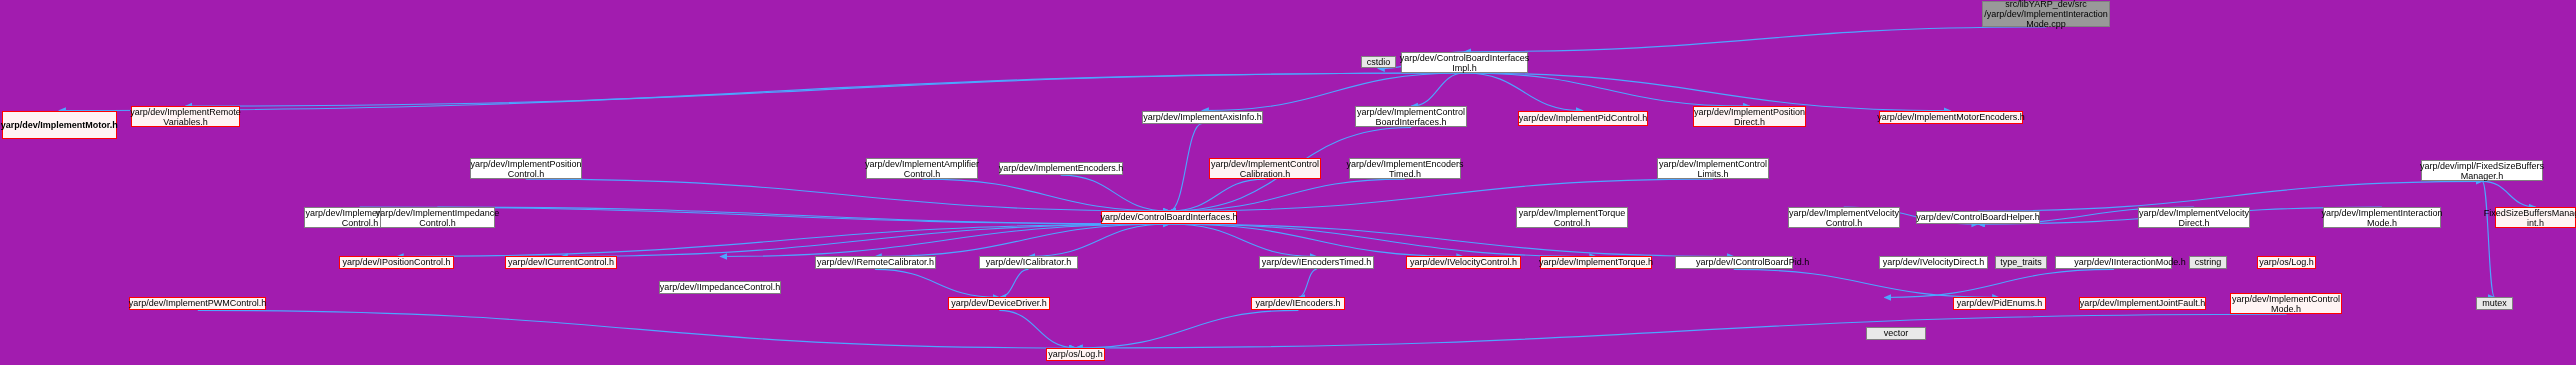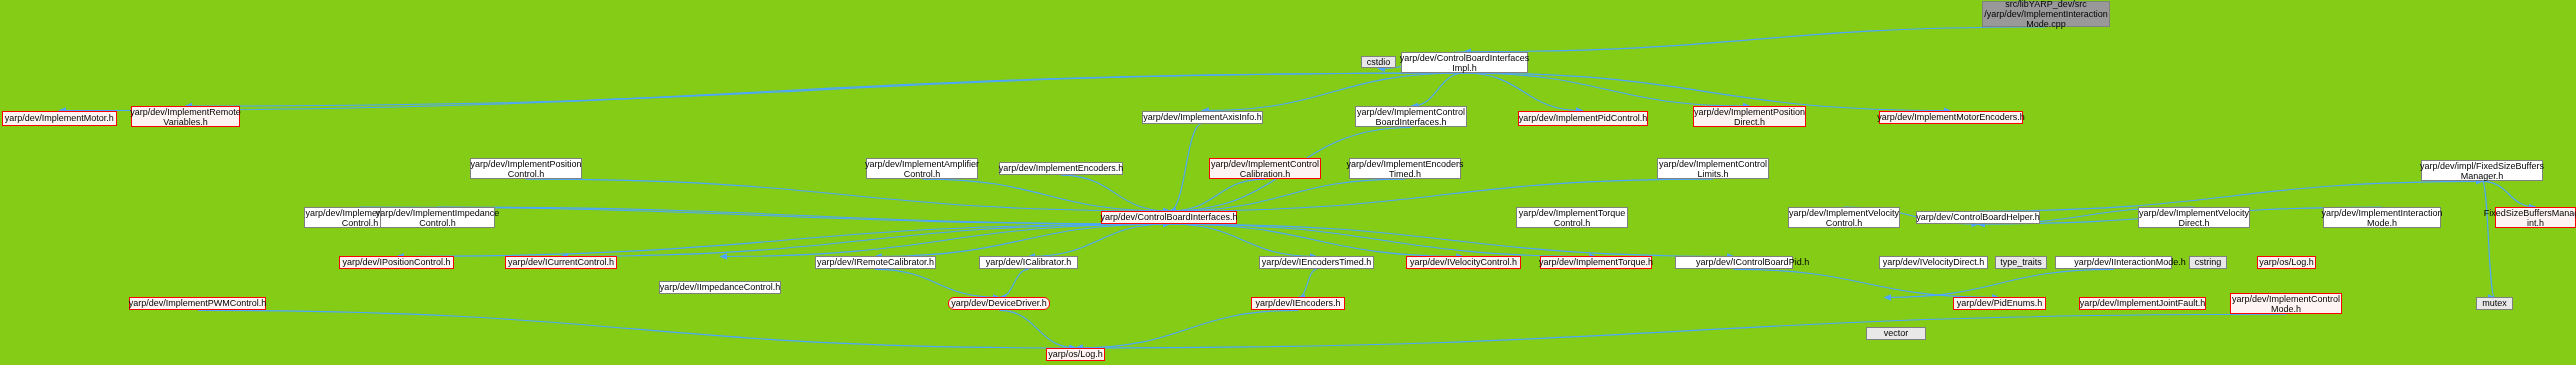--- a/index.html
+++ b/index.html
@@ -4,21 +4,21 @@
 <style>
   html, body {
     margin: 0;
     padding: 0;
     background: #000000;
   }
   #graph {
     position: relative;
     width: 2576px;
     height: 366px;
-    background: #84cc16;
+    background: #a21caf;
     overflow: hidden;
     font-family: "Liberation Sans", sans-serif;
   }
   #edges {
     position: absolute;
     left: 0;
     top: 0;
     width: 2576px;
     height: 366px;
     pointer-events: none;
@@ -105,21 +105,21 @@
       <path d="M3525.5,376 C3974.75,376 3974.75,323 4424,323" stroke="#4da6ff" stroke-width="2" fill="none" marker-end="url(#arrow)"></path>
       <path d="M4424,323 C4435,323 4435,530 4446,530" stroke="#4da6ff" stroke-width="2" fill="none" marker-end="url(#arrow)"></path>
       <path d="M4424,323 C4471.5,323 4471.5,369 4519,369" stroke="#4da6ff" stroke-width="2" fill="none" marker-end="url(#arrow)"></path>
     </svg>
 <div class="node root" style="left: 1982px; top: 1.1px; width: 128px; height: 26px;">src/libYARP_dev/src
 /yarp/dev/ImplementInteraction
 Mode.cpp</div>
     <div class="node sys" style="left: 1361px; top: 56px; width: 35px; height: 12.3px;">cstdio</div>
     <div class="node" style="left: 1401px; top: 52px; width: 127px; height: 21.3px;">yarp/dev/ControlBoardInterfaces
 Impl.h</div>
-    <div class="node red" style="left: 1.7px; top: 111px; width: 115px; height: 15px;">yarp/dev/ImplementMotor.h</div>
+    <div class="node red" style="left: 1.7px; top: 111px; width: 115px; height: 28px; font-weight: bold;">yarp/dev/ImplementMotor.h</div>
     <div class="node red" style="left: 131px; top: 106px; width: 109px; height: 21.3px;">yarp/dev/ImplementRemote
 Variables.h</div>
     <div class="node" style="left: 1142px; top: 111px; width: 121px; height: 13px; text-align: center;">yarp/dev/ImplementAxisInfo.h</div>
     <div class="node" style="left: 1355px; top: 106px; width: 112px; height: 21.3px;">yarp/dev/ImplementControl
 BoardInterfaces.h</div>
     <div class="node red" style="left: 1518px; top: 111px; width: 130px; height: 15px;">yarp/dev/ImplementPidControl.h</div>
     <div class="node red" style="left: 1693px; top: 106px; width: 113px; height: 21.3px;">yarp/dev/ImplementPosition
 Direct.h</div>
     <div class="node red" style="left: 1879px; top: 111px; width: 144px; height: 13px;">yarp/dev/ImplementMotorEncoders.h</div>
     <div class="node" style="left: 2421px; top: 160px; width: 122px; height: 21.3px;">yarp/dev/impl/FixedSizeBuffers
@@ -158,21 +158,21 @@
     <div class="node" style="left: 979px; top: 256px; width: 99px; height: 13px;">yarp/dev/ICalibrator.h</div>
     <div class="node" style="left: 1259px; top: 256px; width: 115px; height: 13px;">yarp/dev/IEncodersTimed.h</div>
     <div class="node red" style="left: 1406px; top: 256px; width: 115px; height: 13px;">yarp/dev/IVelocityControl.h</div>
     <div class="node red" style="left: 1540px; top: 256px; width: 112px; height: 13px;">yarp/dev/ImplementTorque.h</div>
     <div class="node" style="left: 1675px; top: 256px; width: 118px; height: 13px; padding-left: 40px;">yarp/dev/IControlBoardPid.h</div>
     <div class="node" style="left: 1835px; top: 256px; width: 109px; height: 13px; margin-left: 44px;">yarp/dev/IVelocityDirect.h</div>
     <div class="node sys" style="left: 1995px; top: 256px; width: 52px; height: 13px;">type_traits</div>
     <div class="node" style="left: 2055px; top: 256px; width: 117px; height: 13px; padding-left: 36px;">yarp/dev/IInteractionMode.h</div>
     <div class="node sys" style="left: 2189px; top: 256px; width: 38px; height: 13px;">cstring</div>
     <div class="node red" style="left: 2257px; top: 256px; width: 59px; height: 13px;">yarp/os/Log.h</div>
-    <div class="node red" style="left: 948px; top: 297px; width: 102px; height: 13px; border-radius: 6px;">yarp/dev/DeviceDriver.h</div>
+    <div class="node red" style="left: 948px; top: 297px; width: 102px; height: 13px;">yarp/dev/DeviceDriver.h</div>
     <div class="node red" style="left: 1251px; top: 297px; width: 94px; height: 13px;">yarp/dev/IEncoders.h</div>
     <div class="node sys" style="left: 1866px; top: 297px; width: 60px; height: 13px; margin-top: 30px;">vector</div>
     <div class="node red" style="left: 1953px; top: 297px; width: 93px; height: 13px;">yarp/dev/PidEnums.h</div>
     <div class="node red" style="left: 2079px; top: 297px; width: 127px; height: 13px;">yarp/dev/ImplementJointFault.h</div>
     <div class="node red" style="left: 2230px; top: 293px; width: 112px; height: 21.3px;">yarp/dev/ImplementControl
 Mode.h</div>
     <div class="node sys" style="left: 2476px; top: 297px; width: 37px; height: 13px;">mutex</div>
     <div class="node red" style="left: 1046px; top: 348px; width: 59px; height: 13px;">yarp/os/Log.h</div>
     <div class="node red" style="left: 129px; top: 297px; width: 137px; height: 13px;">yarp/dev/ImplementPWMControl.h</div>
   </div>

